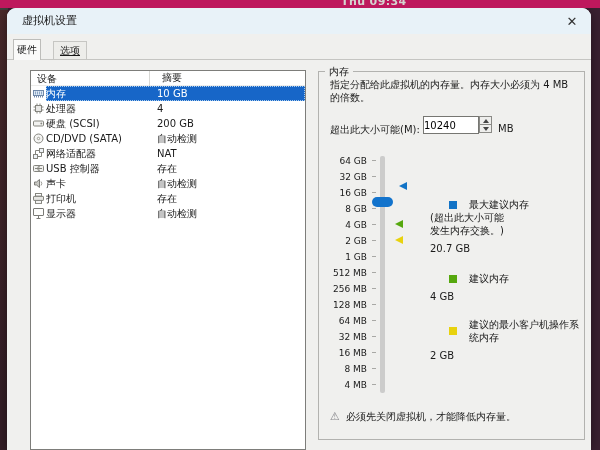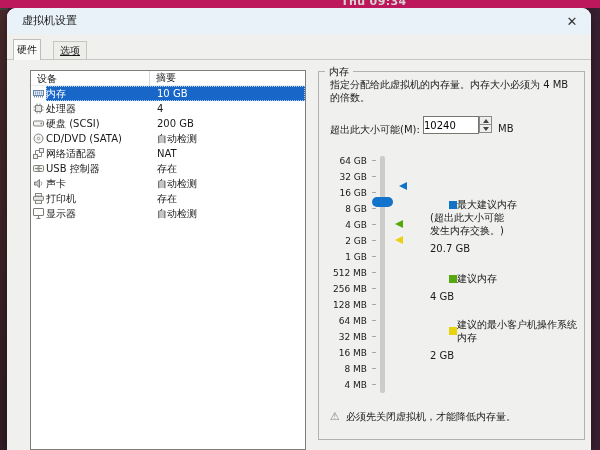--- a/index.html
+++ b/index.html
@@ -31,21 +31,21 @@
   .tab { position:absolute; font-size:10px; text-align:center; }
   .tab-hw { left:6px; top:31px; width:28px; height:21px; line-height:20px;
     background:#fafaf9; border:1px solid #bdbdba; border-bottom:none; z-index:3; }
   .tab-opt { left:46px; top:33px; width:34px; height:19px; line-height:18px;
     background:#ededea; border:1px solid #c6c6c3; border-bottom:none;text-decoration:underline; }
   .tab-line { position:absolute; left:0; top:51px; width:100%; height:0;
     border-top:1px solid #c5c5c2; }
   
   .listbox { position:absolute; left:23px; top:62px; width:276px; height:380px;
     background:#fff; border:1px solid #7d7d7a; font-size:10px; overflow:hidden; }
-  .lb-header { display:flex; height:15px; align-items:center; border-bottom:1px solid #ececea; }
+  .lb-header { display:flex; height:15px; align-items:center; border-bottom:1px solid #ececea;gap:6px; }
   .lb-header .col1 { width:119px; padding-left:6px; border-right:1px solid #d8d8d5; height:15px; line-height:15px; }
   .lb-header .col2 { flex:1; padding-left:6px; }
   .row { display:flex; height:15px; align-items:center; }
   .dev-icon { width:15px; padding-left:2px; flex:0 0 15px; display:flex; align-items:center; }
   .row-main { flex:1; display:flex; height:15px; align-items:center; }
   .dev-label { width:105px; }
   .dev-summary { flex:1; padding-left:6px; }
   .row.selected .row-main { background:#1766c8; color:#fff;
     outline:1px dotted #a8cdf0; outline-offset:-1px; }
   
@@ -77,21 +77,21 @@
   .handle { position:absolute; left:53px; top:125px; width:21px; height:10px;
     background:#1273cc; border-radius:5px; cursor:pointer; }
   .marker { position:absolute; width:0; height:0;
     border-top:4px solid transparent; border-bottom:4px solid transparent; }
   .marker.max { left:80px; top:110px; border-right:8px solid #1273c6; }
   .marker.rec { left:76px; top:148px; border-right:8px solid #56a80e; }
   .marker.min { left:76px; top:164px; border-right:8px solid #e8d20e; }
   
   .legend { position:absolute; left:98px; width:168px; font-size:10px; }
   .lg1 { top:126px; } .lg2 { top:200px; } .lg3 { top:246px; }
-  .legend-head { display:flex; align-items:center; gap:0; line-height:13px;padding-left:32px; }
+  .legend-head { display:flex; align-items:center; gap:12px; line-height:13px;padding-left:32px; }
   .swatch { width:8px; height:8px; flex:0 0 8px; }
   .sw-max { background:#1273c6; } .sw-rec { background:#56a80e; } .sw-min { background:#e8d20e; }
   .legend-note { margin-left:13px; line-height:13px; }
   .legend-value { margin-left:13px; margin-top:5px; line-height:13px; }
   
   .warning { position:absolute; left:11px; top:338px; display:flex; align-items:center;
     gap:6px; font-size:10px; }
   .warn-icon { color:#85858a; font-size:11px; line-height:12px; }
   svg { display:block; }
 </style>

